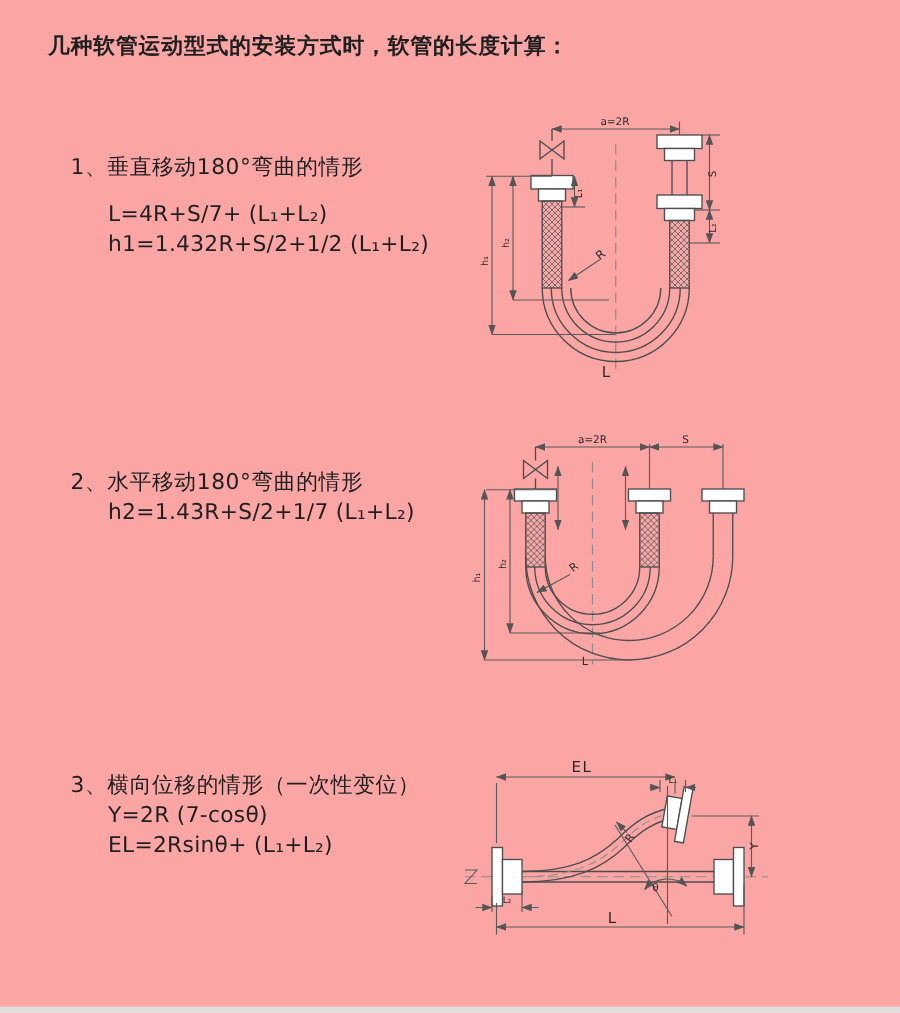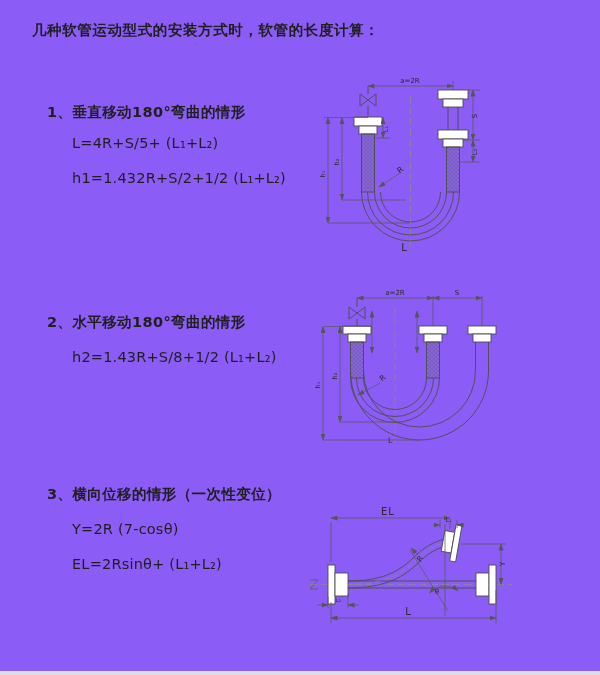--- a/index.html
+++ b/index.html
@@ -1,42 +1,42 @@
 <!DOCTYPE html>
 <html><head>
 <meta charset="utf-8">
 <style>
   html,body{margin:0;padding:0;background:#fff;}
-  .page{position:relative;width:600px;height:675px;background:#8b5cf6;overflow:hidden;
+  .page{position:relative;width:600px;height:675px;background:#fca5a5;overflow:hidden;
         font-family:"DejaVu Sans","Liberation Sans",sans-serif;color:#1f1f1f;}
   .title{position:absolute;left:32px;top:21px;font-size:14.5px;font-weight:700;letter-spacing:0.6px;}
   .section{position:absolute;left:47px;}
-  .heading{font-size:14.5px;font-weight:700;letter-spacing:0.4px;line-height:19px;}
-  .formula{font-size:14.5px;line-height:19px;margin-top:16px;padding-left:25px;letter-spacing:0.2px;}
+  .heading{font-size:14.5px;font-weight:400;letter-spacing:0.4px;line-height:19px;}
+  .formula{font-size:14.5px;line-height:19px;margin-top:1px;padding-left:25px;letter-spacing:0.2px;}
   .formula.first{margin-top:12px;}
   .diagram{position:absolute;}
   .ln{stroke:#4d4d4d;stroke-width:0.9;fill:none;}
   .dimg{stroke:#5a5a5a;stroke-width:0.75;fill:none;}
   .dash{stroke:#8c8c8c;stroke-width:0.8;fill:none;stroke-dasharray:7 4;}
   .dashc{stroke:#8c8c8c;stroke-width:0.7;fill:none;stroke-dasharray:6 3;}
   .flange{fill:#ffffff;stroke:#4d4d4d;stroke-width:0.9;}
   .hatchr{stroke:#4d4d4d;stroke-width:0.9;}
   text.dl{fill:#2a2a2a;font-family:"DejaVu Sans","Liberation Sans",sans-serif;}
   .page-edge{position:absolute;left:0;top:671px;width:600px;height:4px;background:#dedede;}
 </style>
 </head>
 <body>
 
 <div class="page">
 
   <div class="title">几种软管运动型式的安装方式时，软管的长度计算：</div>
 
   <div class="section" style="top:103px">
     <div class="heading">1、垂直移动180°弯曲的情形</div>
-    <div class="formula first">L=4R+S/5+ (L₁+L₂)</div>
+    <div class="formula first">L=4R+S/7+ (L₁+L₂)</div>
     <div class="formula">h1=1.432R+S/2+1/2 (L₁+L₂)</div>
   </div>
 
   <svg class="diagram" style="left:310px;top:70px" width="290" height="190" viewBox="0 0 290 190">
     <defs>
       <marker id="d1ae" markerWidth="7" markerHeight="5" refX="6.5" refY="2.5" orient="auto" markerUnits="userSpaceOnUse">
           <path d="M0,0 L7,2.5 L0,5 z" fill="#555"></path>
         </marker>
       <marker id="d1as" markerWidth="7" markerHeight="5" refX="0.5" refY="2.5" orient="auto" markerUnits="userSpaceOnUse">
           <path d="M7,0 L0,2.5 L7,5 z" fill="#555"></path>
@@ -97,21 +97,21 @@
       <text class="dl" x="78" y="59" font-size="6.5" text-anchor="middle" transform="rotate(-90 78 59)">L₁</text>
       <text class="dl" x="167" y="46" font-size="7" text-anchor="middle" transform="rotate(-90 167 46)">S</text>
       <text class="dl" x="167" y="82" font-size="6.5" text-anchor="middle" transform="rotate(-90 167 82)">L₂</text>
       <text class="dl" x="92" y="102" font-size="8" text-anchor="middle" transform="rotate(-38 92 102)">R</text>
       <text class="dl" x="94" y="181" font-size="10" text-anchor="middle">L</text>
     </g>
   </svg>
 
   <div class="section" style="top:313px">
     <div class="heading">2、水平移动180°弯曲的情形</div>
-    <div class="formula">h2=1.43R+S/8+1/2 (L₁+L₂)</div>
+    <div class="formula">h2=1.43R+S/2+1/7 (L₁+L₂)</div>
   </div>
 
   <svg class="diagram" style="left:310px;top:283px" width="290" height="180" viewBox="0 0 290 180">
     <defs>
       <marker id="d2ae" markerWidth="7" markerHeight="5" refX="6.5" refY="2.5" orient="auto" markerUnits="userSpaceOnUse">
           <path d="M0,0 L7,2.5 L0,5 z" fill="#555"></path>
         </marker>
       <marker id="d2as" markerWidth="7" markerHeight="5" refX="0.5" refY="2.5" orient="auto" markerUnits="userSpaceOnUse">
           <path d="M7,0 L0,2.5 L7,5 z" fill="#555"></path>
         </marker>
@@ -167,21 +167,21 @@
     <g>
       <text class="dl" x="85" y="12" font-size="7" text-anchor="middle">a=2R</text>
       <text class="dl" x="147" y="12" font-size="7" text-anchor="middle">S</text>
       <text class="dl" x="10" y="102" font-size="6.5" text-anchor="middle" transform="rotate(-90 10 102)">h₁</text>
       <text class="dl" x="27" y="93" font-size="6.5" text-anchor="middle" transform="rotate(-90 27 93)">h₂</text>
       <text class="dl" x="74" y="97" font-size="7.5" text-anchor="middle" transform="rotate(-38 74 97)">R</text>
       <text class="dl" x="80" y="160" font-size="7.5" text-anchor="middle">L</text>
     </g>
   </svg>
 
-  <div class="section" style="top:485px">
+  <div class="section" style="top:515px">
     <div class="heading">3、横向位移的情形（一次性变位）</div>
     <div class="formula">Y=2R (7-cosθ)</div>
     <div class="formula">EL=2Rsinθ+ (L₁+L₂)</div>
   </div>
 
   <svg class="diagram" style="left:300px;top:498px" width="300" height="155" viewBox="0 0 300 155">
     <defs>
       <marker id="d3ae" markerWidth="7" markerHeight="5" refX="6.5" refY="2.5" orient="auto" markerUnits="userSpaceOnUse">
           <path d="M0,0 L7,2.5 L0,5 z" fill="#555"></path>
         </marker>

